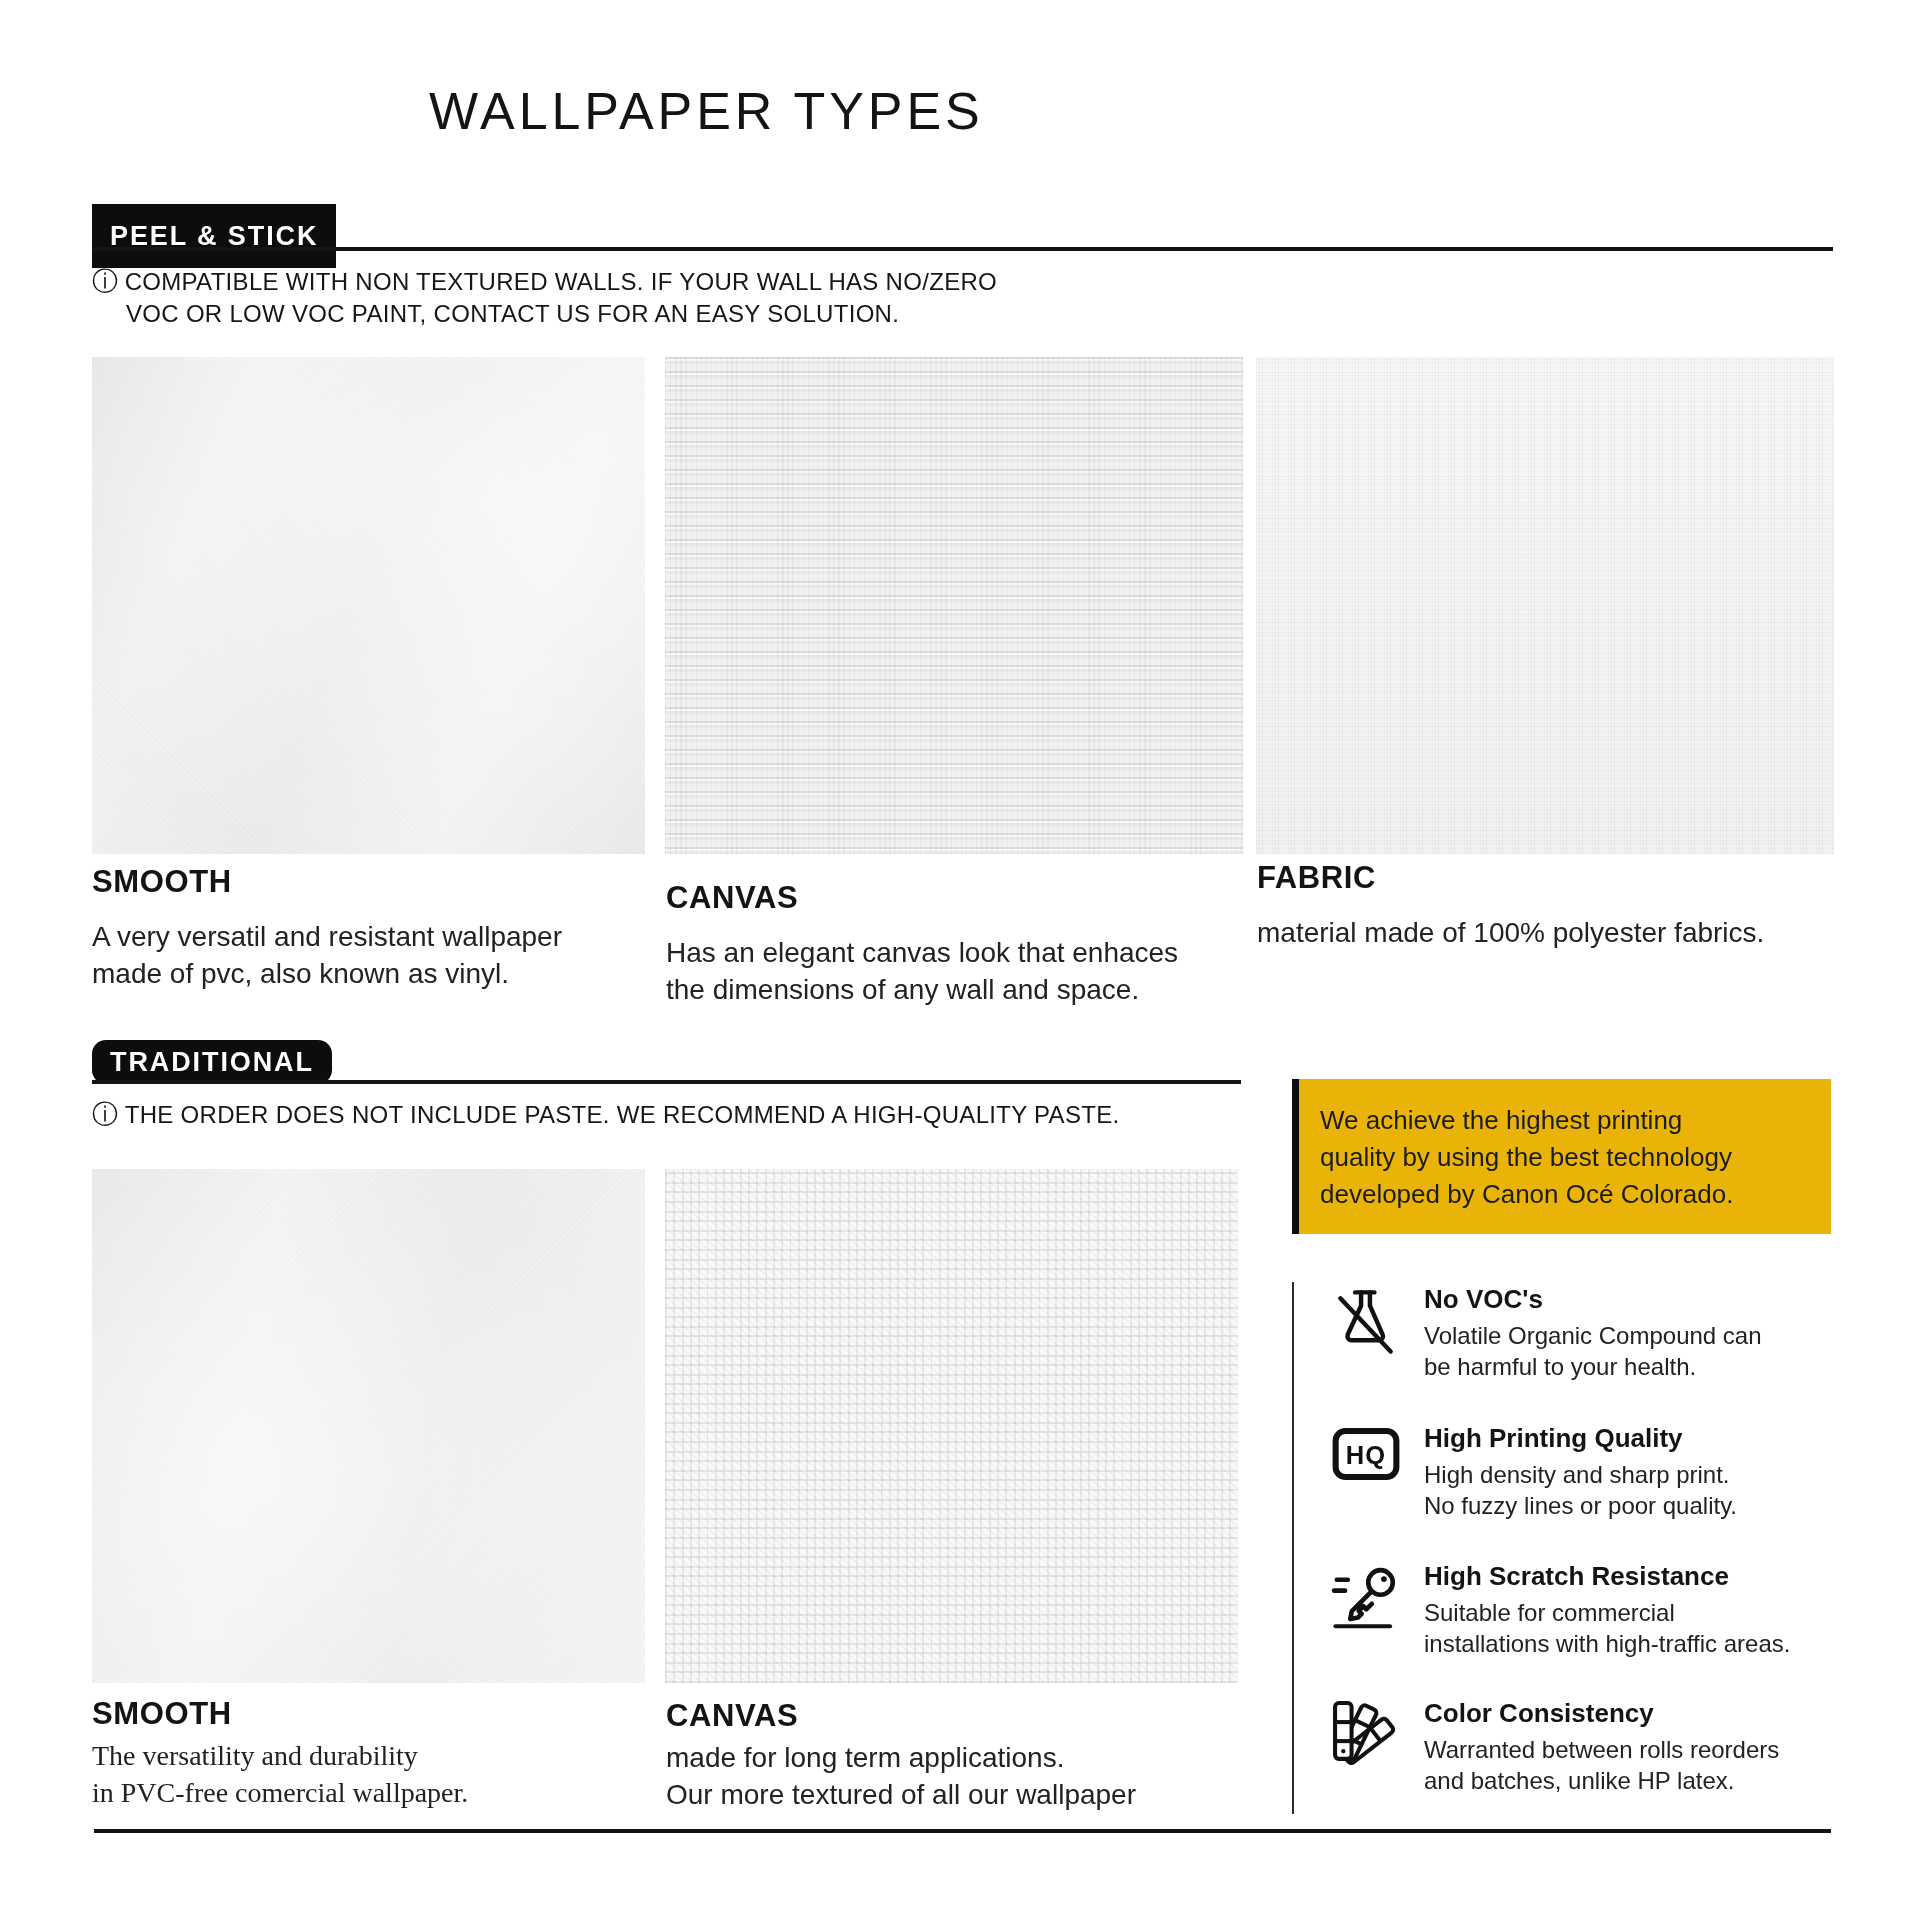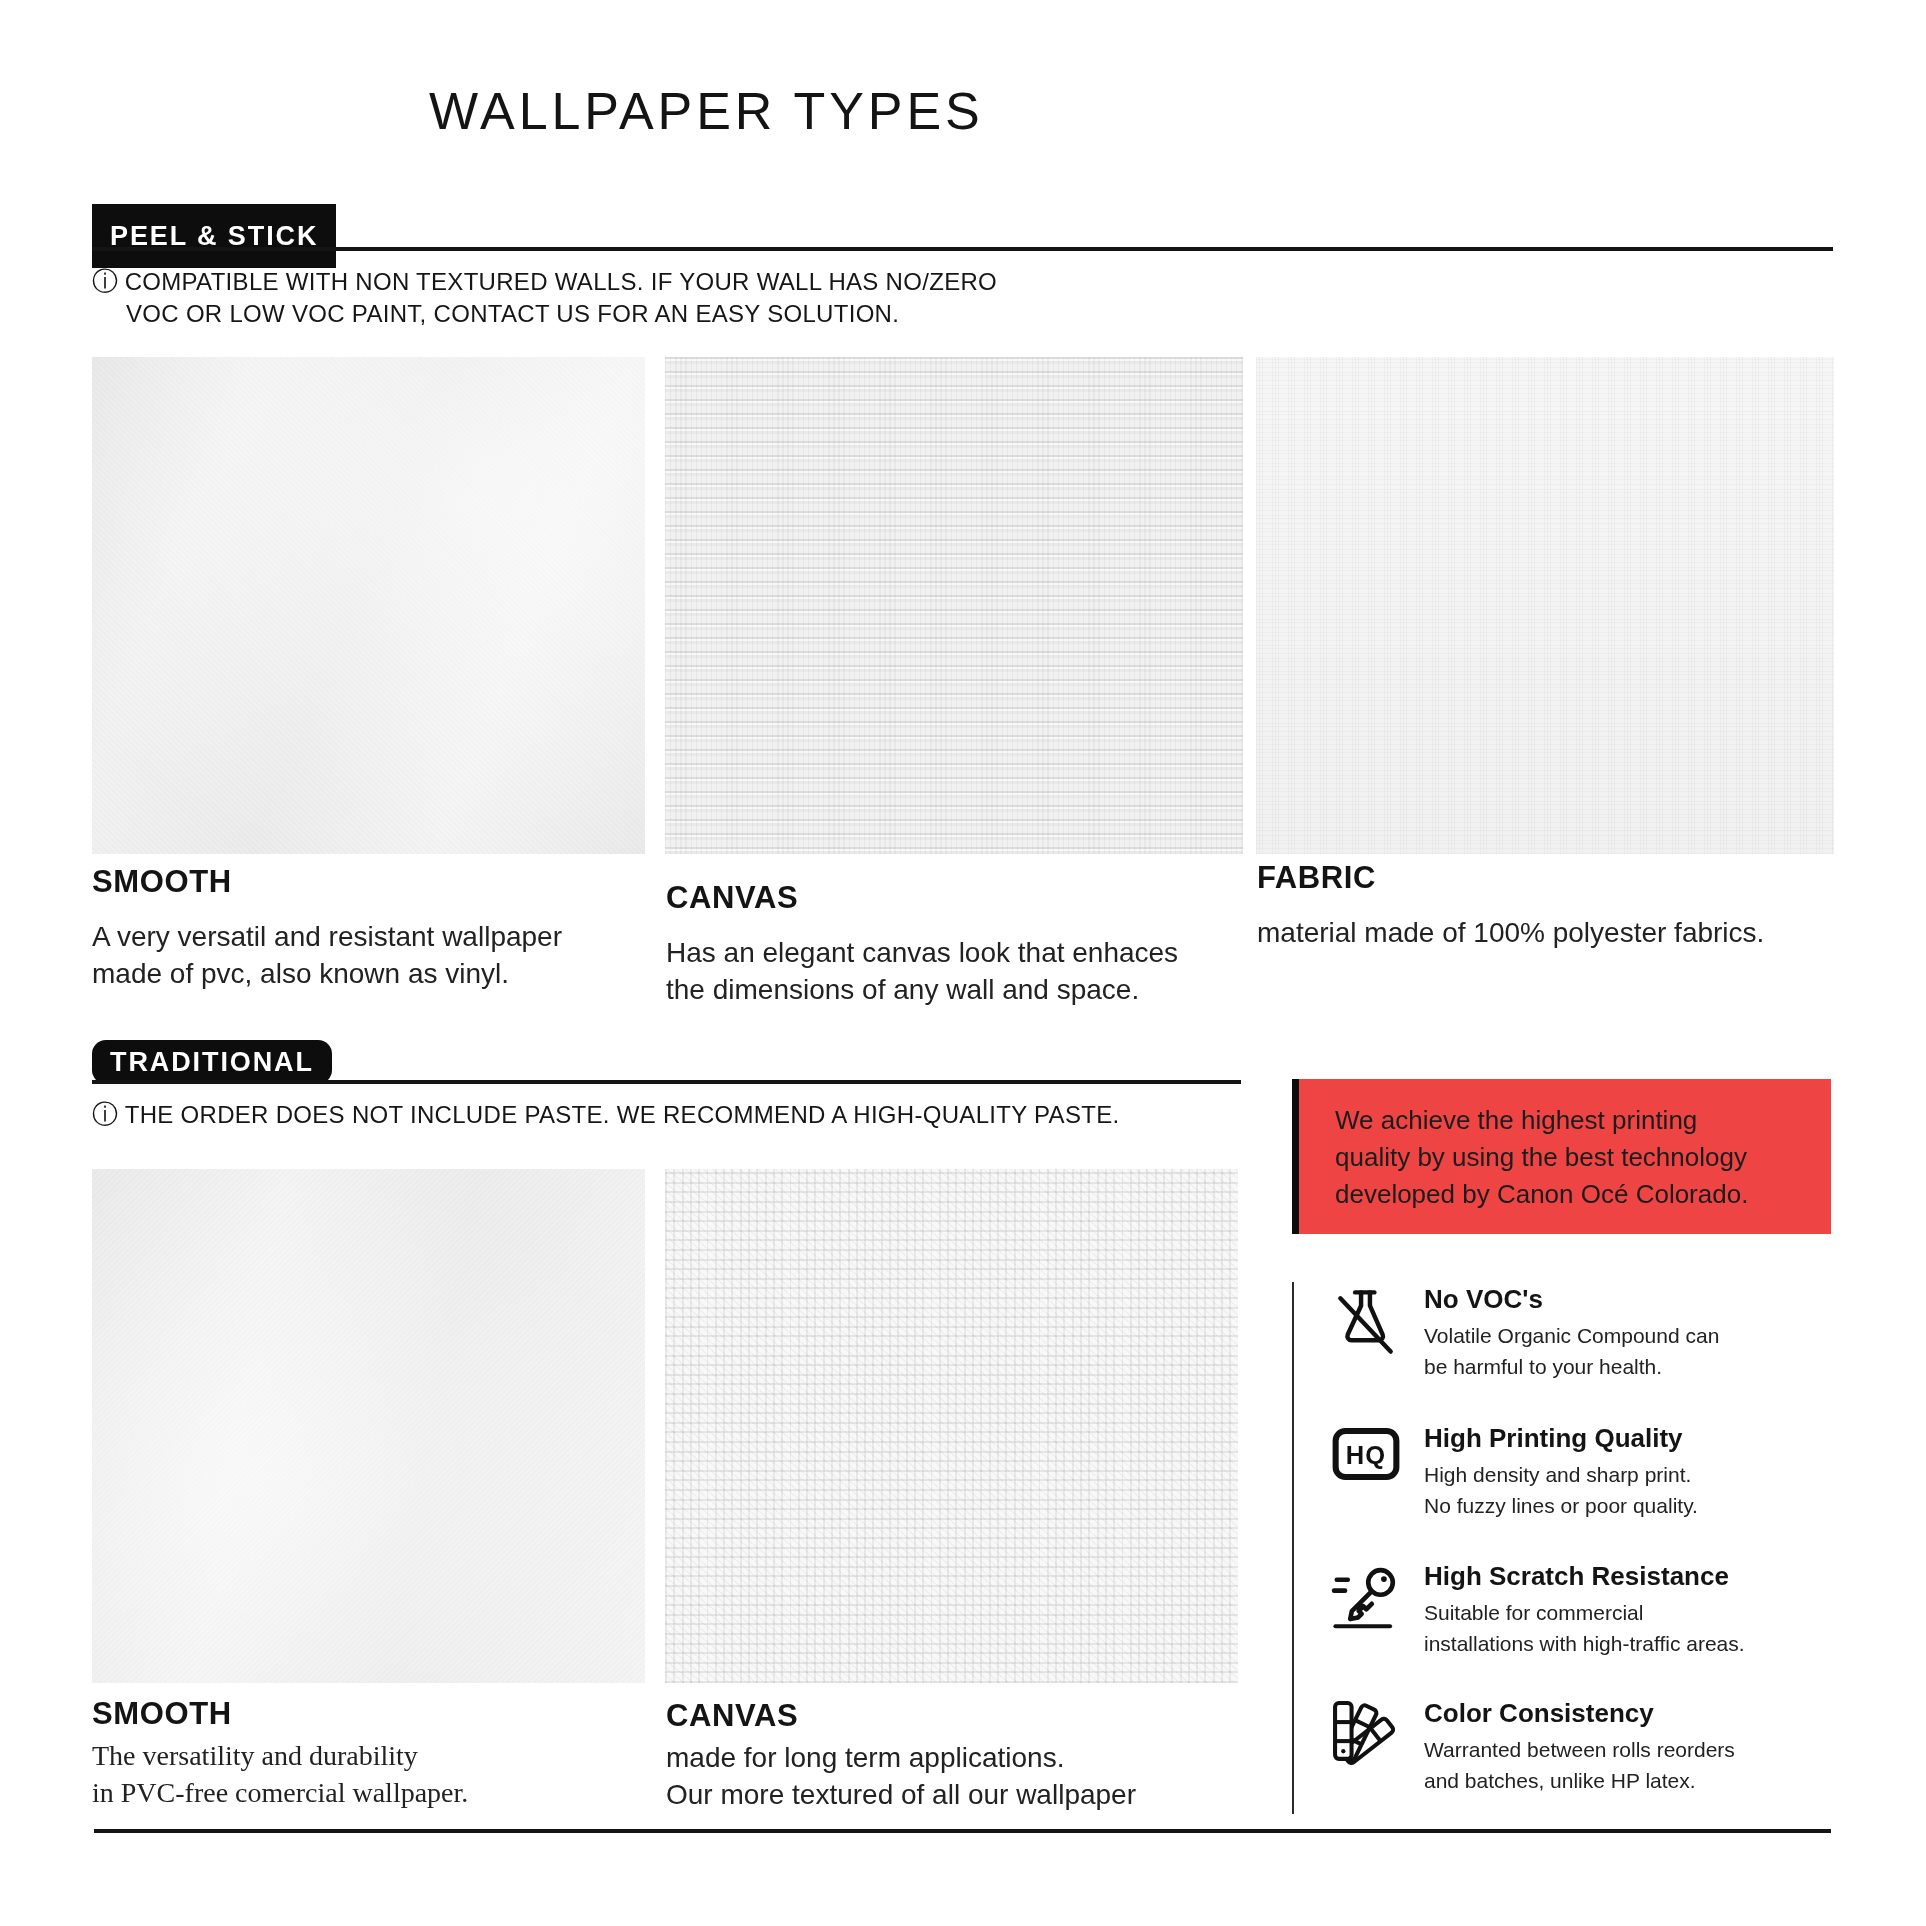--- a/index.html
+++ b/index.html
@@ -59,27 +59,27 @@
     background-image:
       repeating-linear-gradient(0deg, rgba(70,70,70,0.105) 0 1.9px, rgba(255,255,255,0) 1.9px 9.6px),
       repeating-linear-gradient(90deg, rgba(70,70,70,0.085) 0 1.9px, rgba(255,255,255,0) 1.9px 8.3px),
       repeating-linear-gradient(40deg, rgba(70,70,70,0.05) 0 1.3px, rgba(255,255,255,0) 1.3px 5.8px);
   }
 
   .type-h{font-size:31px;font-weight:600;color:#141414;letter-spacing:0.6px;white-space:nowrap;}
   .type-p{font-size:28px;line-height:37px;color:#222222;white-space:nowrap;}
 
   .quality-box{
-    width:539px;height:155px;background:#ef4444;border-left:7px solid #0c0c0c;
-    box-sizing:border-box;padding:23px 13px 0 36px;font-size:26px;line-height:37px;color:#1c1c1c;
+    width:539px;height:155px;background:#eab308;border-left:7px solid #0c0c0c;
+    box-sizing:border-box;padding:23px 13px 0 21px;font-size:26px;line-height:37px;color:#1c1c1c;
     white-space:nowrap;
   }
   .feat-line{width:1.9px;background:#2b2b2b;}
   .feat-text h4{margin:0;font-size:26px;font-weight:700;color:#141414;white-space:nowrap;}
-  .feat-text p{margin:5.1px 0 0 0;font-size:21px;line-height:31px;color:#222222;white-space:nowrap;}
+  .feat-text p{margin:5.1px 0 0 0;font-size:24px;line-height:31px;color:#222222;white-space:nowrap;}
   .feat-icon{width:71px;height:83px;display:flex;align-items:flex-start;justify-content:center;}
   .feat-icon svg{overflow:visible;}
 </style>
 </head>
 <body>
 
 <div class="abs page-title">WALLPAPER TYPES</div>
 
 <div class="abs section-label" style="left:92px;top:204px;">
   <span>PEEL &amp; STICK</span>

